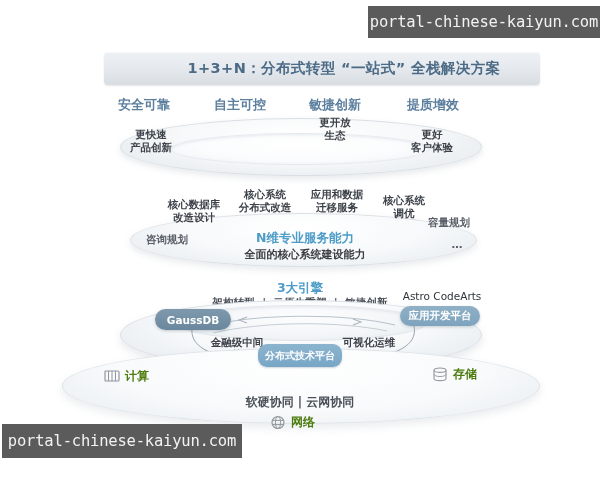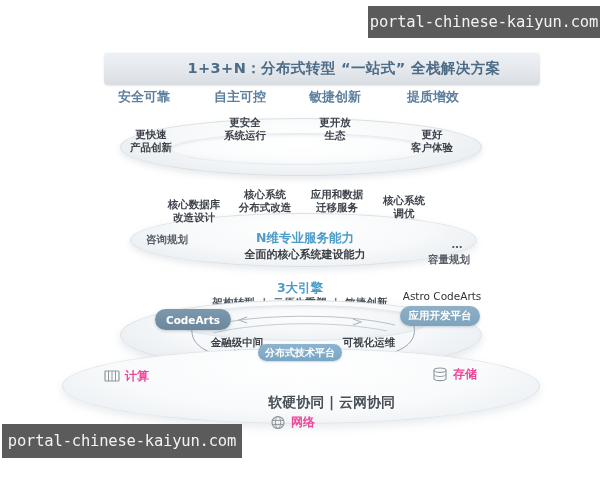--- a/index.html
+++ b/index.html
@@ -19,21 +19,21 @@
     background:linear-gradient(180deg,#eef1f4 0%,#e4e8ec 55%,#d8dde2 100%);
     box-shadow:inset 0 1px 0 #f7f9fb, 0 1px 2px rgba(0,0,0,.10);
     display:flex;align-items:center;justify-content:center;padding-left:44px;
   }
   .banner-text{
     font-size:14.5px;font-weight:bold;color:#4c6b86;letter-spacing:.4px;
     white-space:nowrap;
   }
 
   
-  .pillars{position:absolute;left:104px;top:88px;width:392px;height:22px;}
+  .pillars{position:absolute;left:104px;top:96px;width:392px;height:22px;}
   .pillar{
     position:absolute;top:0;font-size:13px;font-weight:bold;
     color:#5c7f9e;white-space:nowrap;
   }
   .p0{left:14px;} .p1{left:110px;} .p2{left:205px;} .p3{left:303px;}
 
   
   .disc{position:absolute;border-radius:50%;}
 
   
@@ -97,22 +97,22 @@
     left:62px;top:348px;width:476px;height:74px;
     background:radial-gradient(ellipse at 50% 24%,#ffffff 0%,#f8fafb 55%,#ecf0f3 86%,#e0e6ea 100%);
     border:1px solid #dee3e8;
     box-shadow:0 4px 9px rgba(120,135,150,.16);
   }
   .l4-head{
     position:absolute;left:205px;top:378px;width:190px;text-align:center;
     font-size:13px;font-weight:bold;color:#5c9dc4;
   }
   .l4-sub{
-    position:absolute;left:205px;top:394px;width:190px;text-align:right;
-    font-size:14px;font-weight:bold;color:#4a5058;
+    position:absolute;left:205px;top:394px;width:190px;text-align:center;
+    font-size:12px;font-weight:bold;color:#4a5058;
   }
 
   
   .flab{
     position:absolute;font-size:10.5px;font-weight:bold;color:#3d424a;
     text-align:center;line-height:1.25;white-space:nowrap;
   }
   .flab.light{color:#5a6069;font-weight:bold;}
 
   
@@ -126,37 +126,37 @@
     background:linear-gradient(180deg,#7e99ad 0%,#6b879d 100%);
     box-shadow:0 1px 3px rgba(90,105,120,.35);
   }
   .pill-appdev{
     left:400px;top:306px;width:80px;height:20px;
     background:linear-gradient(180deg,#8fb0c6 0%,#7ea3bd 100%);
     box-shadow:0 1px 3px rgba(90,105,120,.30);
     font-family:Liberation Mono, monospace;
   }
   .pill-platform{
-    left:258px;top:344px;width:84px;height:17px;border-radius:9px;
+    left:258px;top:344px;width:84px;height:23px;border-radius:9px;
     background:linear-gradient(180deg,#8cb4cf 0%,#79a6c6 100%);
     font-size:10px;
     box-shadow:0 1px 2px rgba(90,105,120,.28);
   }
   .astro-label{
     position:absolute;left:392px;top:290px;width:100px;text-align:center;
     font-size:10.5px;font-weight:normal;color:#2f3439;white-space:nowrap;
   }
 
   
   .connector{position:absolute;pointer-events:none;}
 
   
   .infra{
     position:absolute;display:flex;align-items:center;gap:5px;
-    font-size:12px;font-weight:bold;color:#ec4899;white-space:nowrap;
+    font-size:12px;font-weight:bold;color:#4d7c0f;white-space:nowrap;
   }
   .infra-compute{left:104px;top:368px;}
   .infra-storage{left:432px;top:366px;}
   .infra-network{left:270px;top:414px;}
   .ic{display:inline-block;width:16px;height:15px;opacity:.75;}
 
   
   .wm{
     position:absolute;background:#5b5b5b;
     display:flex;align-items:center;justify-content:center;
@@ -182,24 +182,20 @@
     <span class="pillar p3">提质增效</span>
   </div>
 
   <div class="disc l1-outer"></div>
   <div class="disc l1-inner"></div>
 
   <div class="flab" style="left:118px;top:128px;width:66px;">
     <span>更快速</span><br>
     <span>产品创新</span>
   </div>
-  <div class="flab" style="left:210px;top:116px;width:70px;">
-    <span>更安全</span><br>
-    <span>系统运行</span>
-  </div>
   <div class="flab" style="left:300px;top:116px;width:70px;">
     <span>更开放</span><br>
     <span>生态</span>
   </div>
   <div class="flab" style="left:399px;top:128px;width:66px;">
     <span>更好</span><br>
     <span>客户体验</span>
   </div>
 
   <div class="disc l2-outer"></div>
@@ -218,21 +214,21 @@
     <span>分布式改造</span>
   </div>
   <div class="flab" style="left:300px;top:188px;width:74px;">
     <span>应用和数据</span><br>
     <span>迁移服务</span>
   </div>
   <div class="flab" style="left:372px;top:194px;width:64px;">
     <span>核心系统</span><br>
     <span>调优</span>
   </div>
-  <div class="flab light" style="left:418px;top:216px;width:62px;margin-top:37px;">
+  <div class="flab light" style="left:418px;top:216px;width:62px;">
     <span>容量规划</span>
   </div>
   <div class="flab light" style="left:445px;top:238px;width:24px;font-size:11px;">
     <span>…</span>
   </div>
 
   <div class="l3-head">3大引擎</div>
   <div class="l3-sub">架构转型 ｜ 云原生重塑 ｜ 敏捷创新</div>
 
   <div class="disc l3-outer"></div>
@@ -248,21 +244,21 @@
   <svg class="connector" style="left:150px;top:322px;" width="110" height="44">
     <path d="M42,6 C40,24 58,34 96,38" stroke="#9aa7b2" stroke-width="1" fill="none"></path>
   </svg>
   <svg class="connector" style="left:340px;top:320px;" width="110" height="46">
     <path d="M74,6 C78,26 56,36 14,40" stroke="#9aa7b2" stroke-width="1" fill="none"></path>
   </svg>
 
   <div class="astro-label">Astro   CodeArts</div>
 
   <div class="pill pill-gauss">
-    <span>CodeArts</span>
+    <span>GaussDB</span>
   </div>
   <div class="pill pill-appdev">
     <span>应用开发平台</span>
   </div>
 
   <div class="flab" style="left:200px;top:336px;width:74px;line-height:1.15;">
     <span>金融级中间</span><br>
     <span>件</span>
   </div>
   <div class="flab" style="left:202px;top:352px;width:66px;">

